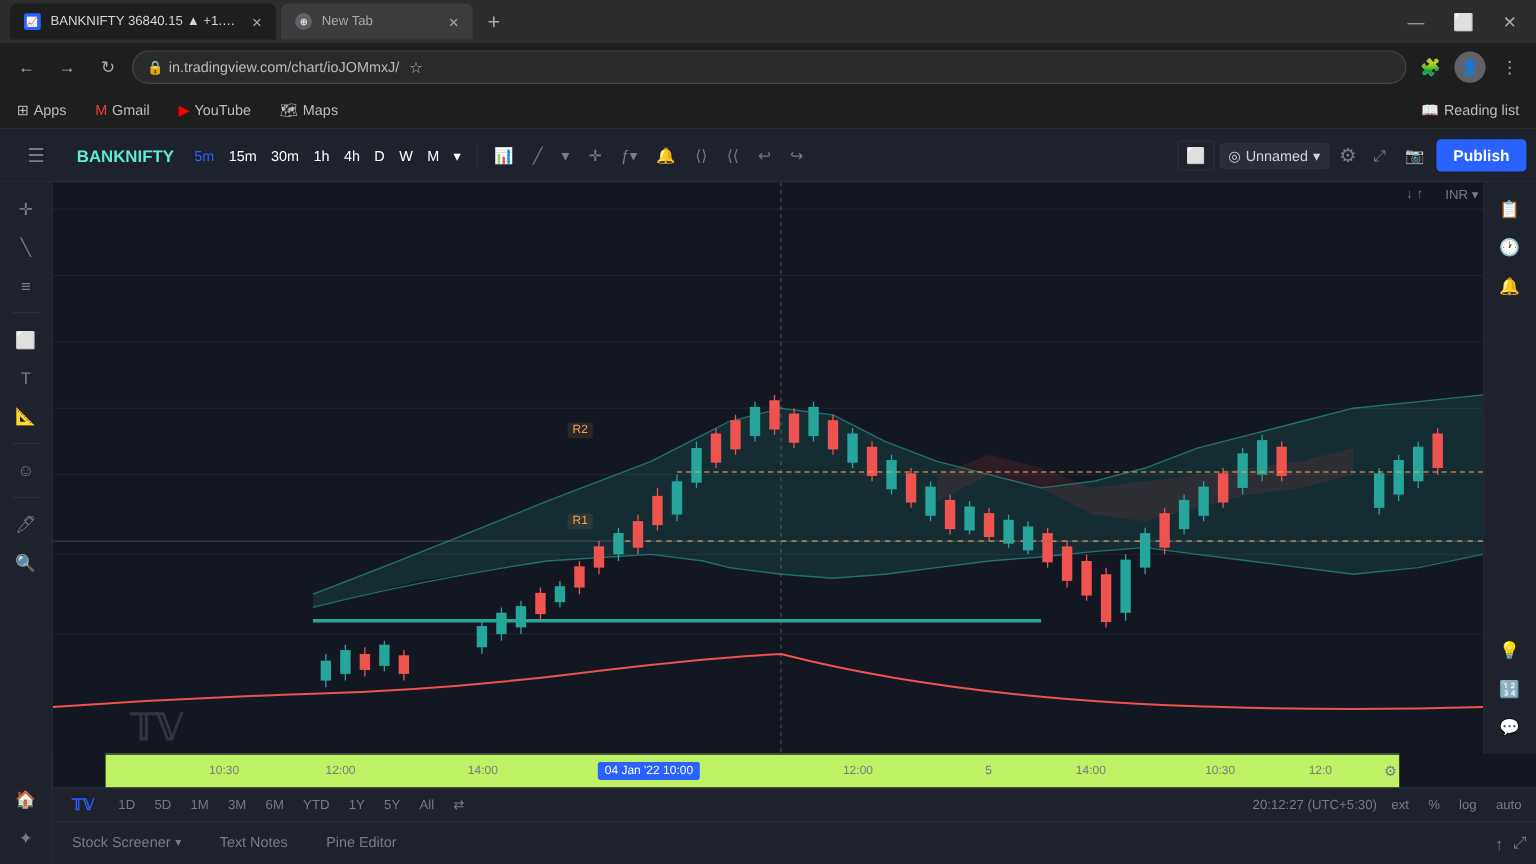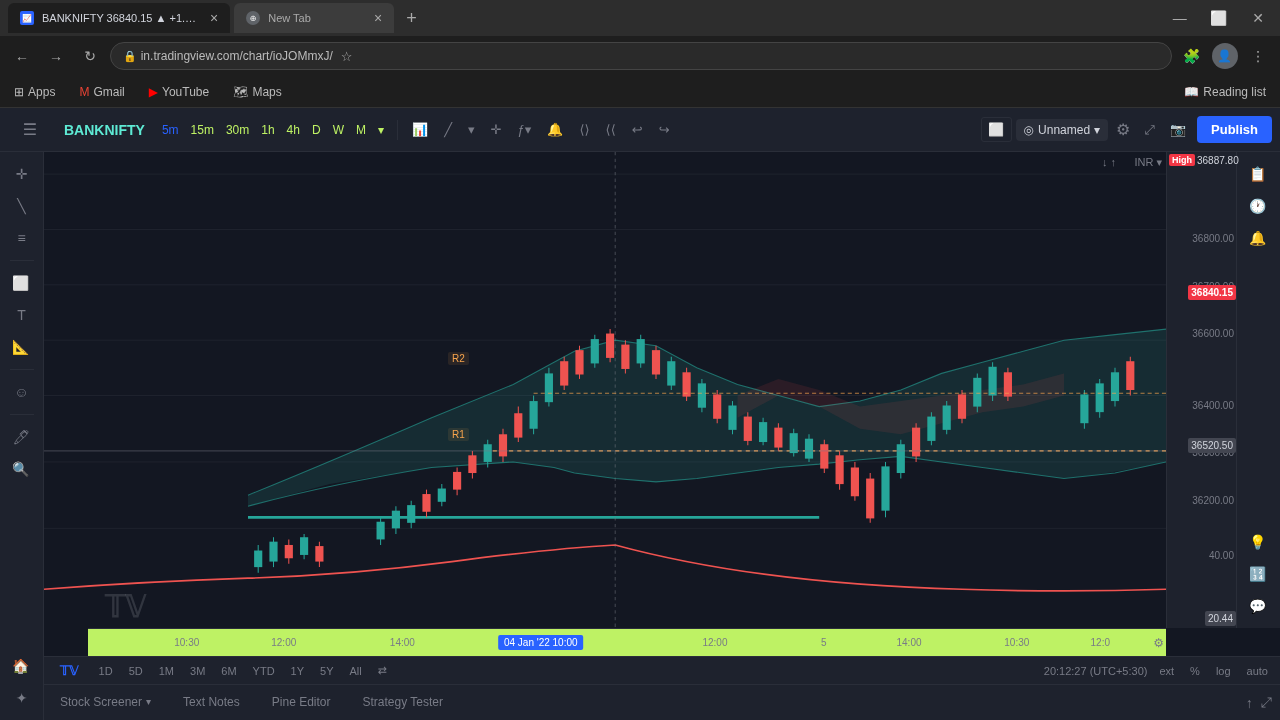--- a/index.html
+++ b/index.html
@@ -21,21 +21,21 @@
     .bookmarks-bar { background: #1e1e1e; border-bottom: 1px solid #333; height: 32px; display: flex; align-items: center; padding: 0 8px; gap: 12px; }
     .bookmark-item { display: flex; align-items: center; gap: 4px; color: #bbb; font-size: 12px; cursor: pointer; padding: 2px 6px; border-radius: 4px; }
 
     
     .tv-app { display: flex; flex-direction: column; height: calc(720px - 36px - 40px - 32px); background: #131722; }
 
     
     .tv-toolbar { background: #1e222d; border-bottom: 1px solid #2a2e39; height: 44px; display: flex; align-items: center; padding: 0 8px; gap: 4px; }
     .tv-symbol { color: #5eead4; font-size: 14px; font-weight: 600; padding: 4px 8px; cursor: pointer; }
     .tv-timeframe-group { display: flex; align-items: center; gap: 2px; }
-    .tv-tf { color: #bef264; font-size: 12px; padding: 3px 5px; cursor: pointer; border-radius: 3px; }
+    .tv-tf { color: #ffffff; font-size: 12px; padding: 3px 5px; cursor: pointer; border-radius: 3px; }
     .tv-tf.active { color: #2962ff; }
     .tv-separator { width: 1px; height: 20px; background: #2a2e39; margin: 0 4px; }
     .tv-tool-btn { color: #787b86; padding: 4px 6px; cursor: pointer; border-radius: 3px; font-size: 13px; display: flex; align-items: center; justify-content: center; }
     .tv-spacer { flex: 1; }
     .tv-unnamed-btn { display: flex; align-items: center; gap: 4px; color: #d1d4dc; font-size: 12px; background: #2a2e39; border-radius: 4px; padding: 4px 8px; cursor: pointer; }
     .tv-settings-btn { color: #787b86; padding: 4px; cursor: pointer; font-size: 16px; }
     .tv-publish-btn { background: #2962ff; color: #fff; font-size: 13px; font-weight: 600; padding: 6px 14px; border-radius: 4px; cursor: pointer; border: none; }
 
     
     .tv-main { display: flex; flex: 1; }
@@ -414,39 +414,20 @@
           
           <div class="chart-label" style="top:58%;left:36%;">R1</div>
 
           
           <div style="position:absolute;top:4px;right:4px;color:#787b86;font-size:11px;">INR ▾</div>
           
           <div style="position:absolute;top:4px;right:50px;color:#787b86;font-size:11px;">↓ ↑</div>
 
         </div>
 
-        <div style="width:70px;background:#1e222d;border-left:1px solid #2a2e39;position:relative;flex-shrink:0;">
-
-          <div style="position:absolute;top:0;right:0;left:0;display:flex;align-items:center;background:#1e222d;padding:2px 2px;z-index:10;">
-            <span style="background:#f23645;color:#fff;font-size:9px;font-weight:600;padding:1px 3px;border-radius:2px;white-space:nowrap;">High</span>
-            <span style="color:#d1d4dc;font-size:10px;margin-left:2px;white-space:nowrap;">36887.80</span>
-          </div>
-
-          <div style="position:absolute;top:17%;right:2px;color:#787b86;font-size:10px;">36800.00</div>
-          <div style="position:absolute;top:27%;right:2px;color:#787b86;font-size:10px;">36700.00</div>
-          <div style="position:absolute;top:37%;right:2px;color:#787b86;font-size:10px;">36600.00</div>
-          <div style="position:absolute;top:28%;right:0;background:#f23645;color:#fff;font-size:10px;font-weight:600;padding:2px 3px;border-radius:2px;white-space:nowrap;">36840.15</div>
-          <div style="position:absolute;top:52%;right:2px;color:#787b86;font-size:10px;">36400.00</div>
-          <div style="position:absolute;top:62%;right:2px;color:#787b86;font-size:10px;">36300.00</div>
-          <div style="position:absolute;top:72%;right:2px;color:#787b86;font-size:10px;">36200.00</div>
-          <div style="position:absolute;top:60%;right:0;background:#434651;color:#d1d4dc;font-size:10px;padding:2px 3px;border-radius:2px;white-space:nowrap;">36520.50</div>
-
-          <div style="position:absolute;bottom:14%;right:2px;color:#787b86;font-size:10px;">40.00</div>
-          <div style="position:absolute;bottom:2px;right:0;background:#434651;color:#d1d4dc;font-size:10px;padding:2px 3px;border-radius:2px;">20.44</div>
-        </div>
 
         <div class="tv-right-toolbar">
           <div class="tv-right-btn">📋</div>
           <div class="tv-right-btn">🕐</div>
           <div class="tv-right-btn">🔔</div>
           <div style="flex:1;"></div>
           <div class="tv-right-btn">💡</div>
           <div class="tv-right-btn">🔢</div>
           <div class="tv-right-btn">💬</div>
         </div>
@@ -494,23 +475,20 @@
           <div class="tv-panel-tab">
             <span>Stock Screener</span>
             <span class="tv-panel-tab-dd">▾</span>
           </div>
           <div class="tv-panel-tab">
             <span>Text Notes</span>
           </div>
           <div class="tv-panel-tab">
             <span>Pine Editor</span>
           </div>
-          <div class="tv-panel-tab">
-            <span>Strategy Tester</span>
-          </div>
         </div>
         <div class="tv-panel-right">
           <span class="tv-panel-icon">↑</span>
           <span class="tv-panel-icon">⤢</span>
         </div>
       </div>
     </div>
   </div>
 </div>
 

